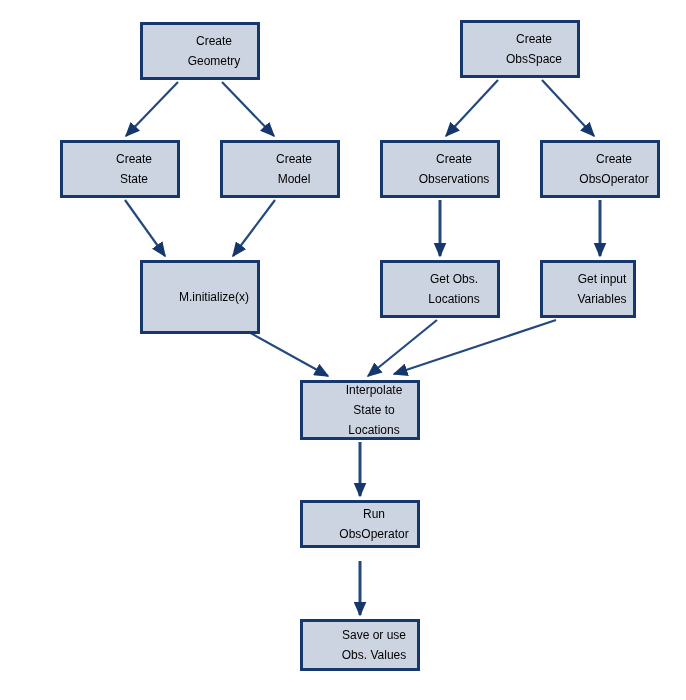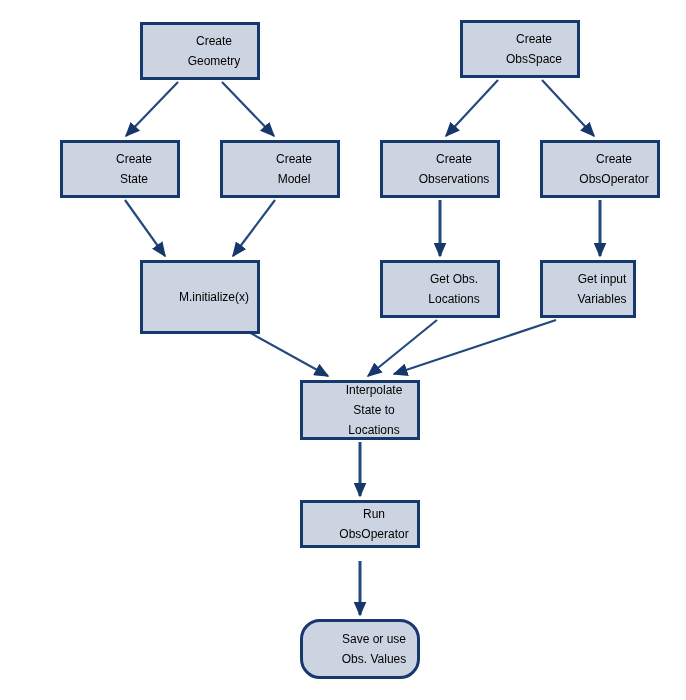--- a/index.html
+++ b/index.html
@@ -88,16 +88,16 @@
       <div class="node" style="left: 140px; top: 260px; width: 120px; height: 74px;">M.initialize(x)</div>
       <div class="node" style="left: 380px; top: 260px; width: 120px; height: 58px;">Get Obs.
 Locations</div>
       <div class="node" style="left: 540px; top: 260px; width: 96px; height: 58px;">Get input
 Variables</div>
       <div class="node" style="left: 300px; top: 380px; width: 120px; height: 60px;">Interpolate
 State to
 Locations</div>
       <div class="node" style="left: 300px; top: 500px; width: 120px; height: 48px;">Run
 ObsOperator</div>
-      <div class="node" style="left: 300px; top: 619px; width: 120px; height: 60px; border-radius: 20px;">Save or use
+      <div class="node" style="left: 300px; top: 619px; width: 120px; height: 52px;">Save or use
 Obs. Values</div>
     </div>
 </div>
 
 </body></html>

